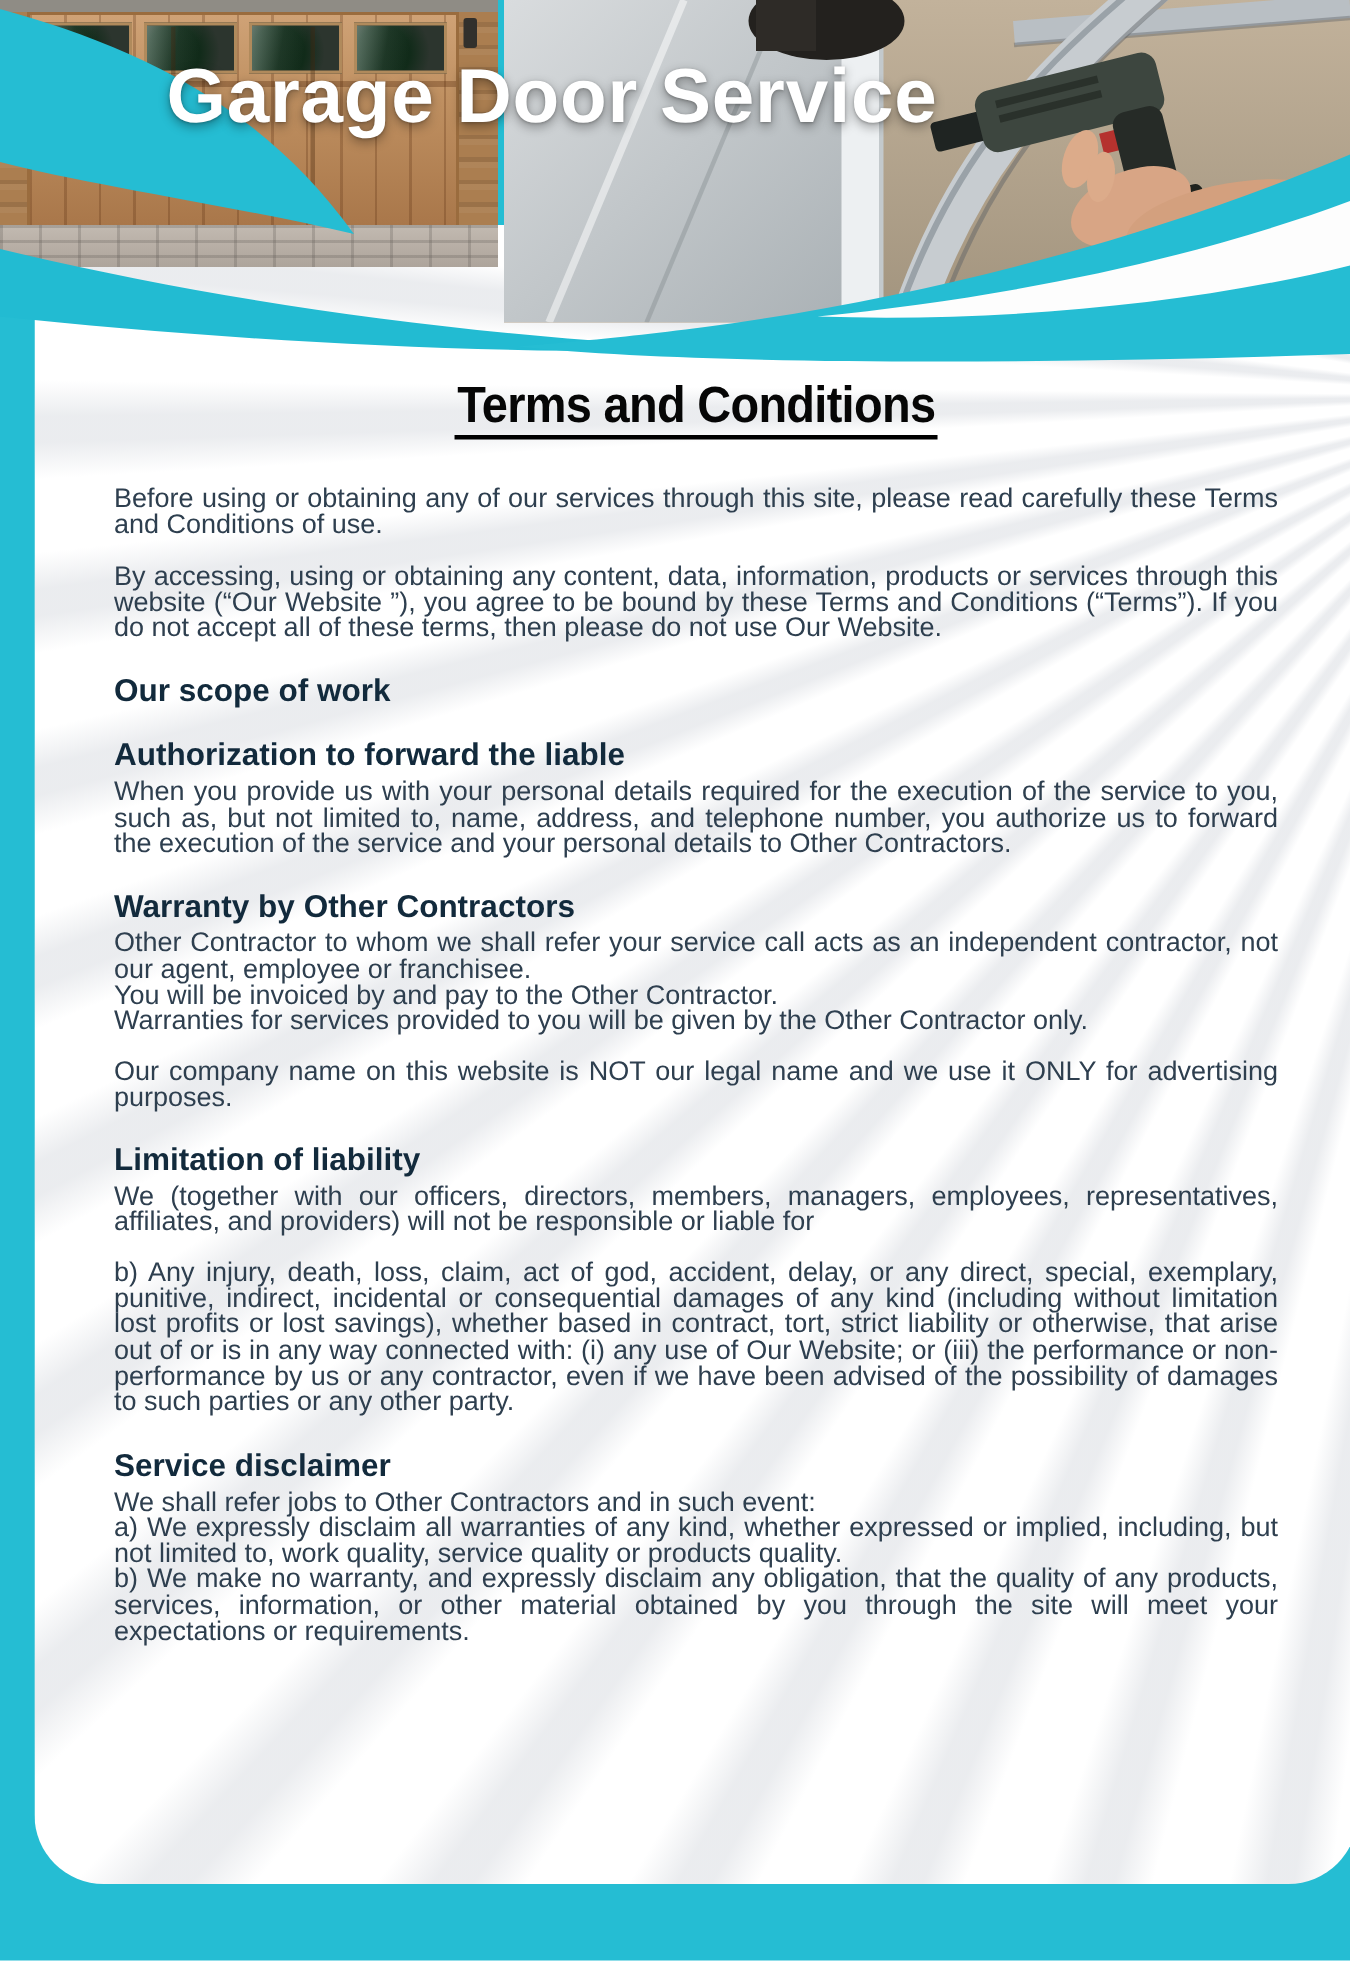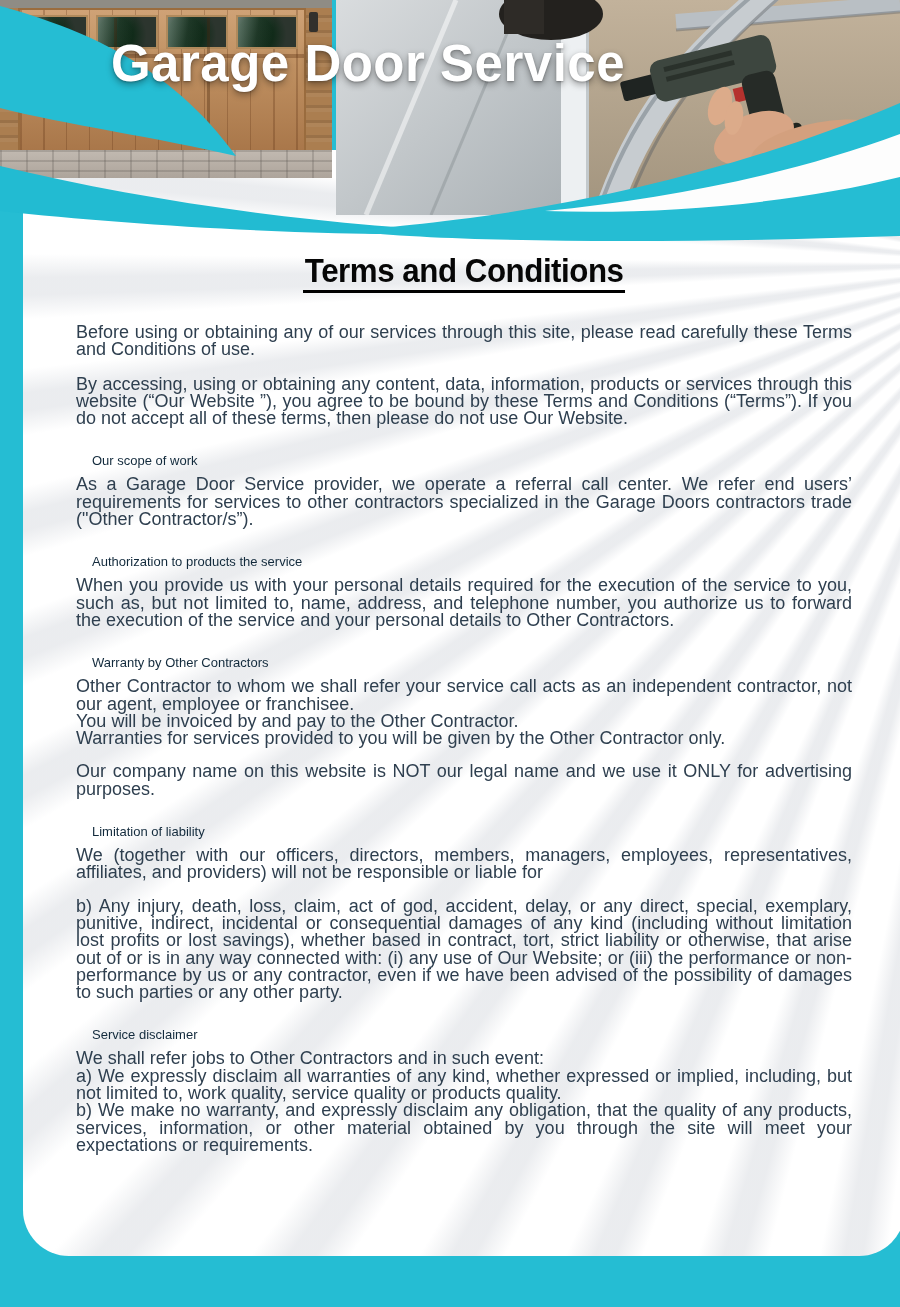--- a/index.html
+++ b/index.html
@@ -32,22 +32,22 @@
   }
   .doc-title span{
     display:inline-block;border-bottom:3px solid #000;padding:0 2px 3px 2px;
     transform:scaleX(.92);transform-origin:center;
   }
   .para{
     margin:0 0 17px 0;font-size:18px;line-height:17.3px;
     color:var(--text-body);text-align:justify;white-space:pre-line;
   }
   .sec-heading{
-    margin:24px 0 6px 16px;font-size:13px;line-height:19px;
-    font-weight:normal;color:var(--text-heading);
+    margin:24px 0 6px 0;font-size:21px;line-height:19px;
+    font-weight:bold;color:var(--text-heading);
   }
   .section .para{margin-bottom:16px;}
   
   .header{position:absolute;left:0;top:0;width:736px;height:250px;}
   .photo{position:absolute;overflow:hidden;}
   
   .photo-left{left:0;top:0;width:332px;height:178px;background:#ab7e50;}
   .pl-wall{position:absolute;inset:0;
     background:repeating-linear-gradient(180deg,rgba(0,0,0,.10) 0 3px,rgba(255,255,255,.05) 3px 7px,transparent 7px 15px);}
   .pl-eave{position:absolute;left:0;top:0;right:0;height:8px;background:#8f8c85;}
@@ -95,28 +95,24 @@
         <p class="para">Before using or obtaining any of our services through this site, please read carefully these Terms and Conditions of use.</p>
 
         <p class="para">By accessing, using or obtaining any content, data, information, products or services through this website (“Our Website ”), you agree to be bound by these Terms and Conditions (“Terms”). If you do not accept all of these terms, then please do not use Our Website.</p>
 
       </div>
 
     <div>
 
         <div class="section">
           <h3 class="sec-heading">Our scope of work</h3>
-          <div>
-
-              <p class="para">As a Garage Door Service provider, we operate a referral call center. We refer end users’ requirements for services to other contractors specialized in the Garage Doors contractors trade ("Other Contractor/s”).</p>
-            </div>
-        </div>
-
-        <div class="section">
-          <h3 class="sec-heading">Authorization to products the service</h3>
+        </div>
+
+        <div class="section">
+          <h3 class="sec-heading">Authorization to forward the liable</h3>
           <div>
 
               <p class="para">When you provide us with your personal details required for the execution of the service to you, such as, but not limited to, name, address, and telephone number, you authorize us to forward the execution of the service and your personal details to Other Contractors.</p>
             </div>
         </div>
 
         <div class="section">
           <h3 class="sec-heading">Warranty by Other Contractors</h3>
           <div>
 

